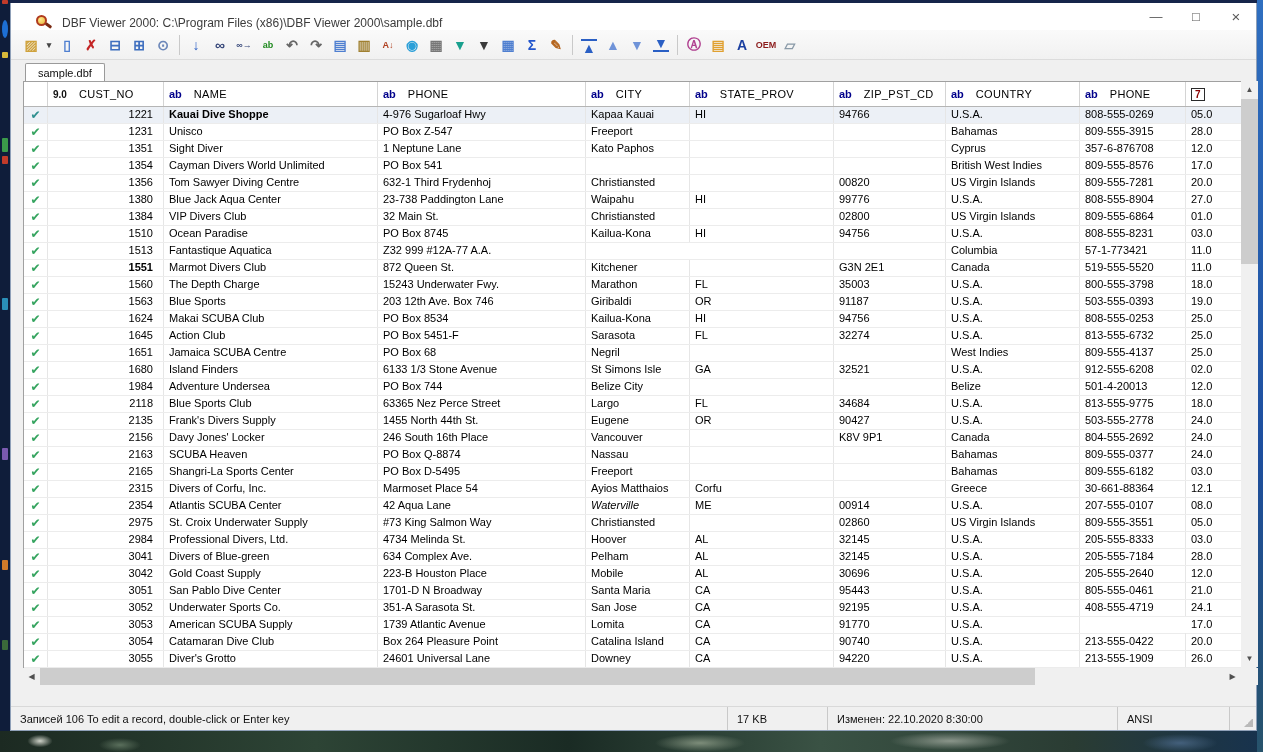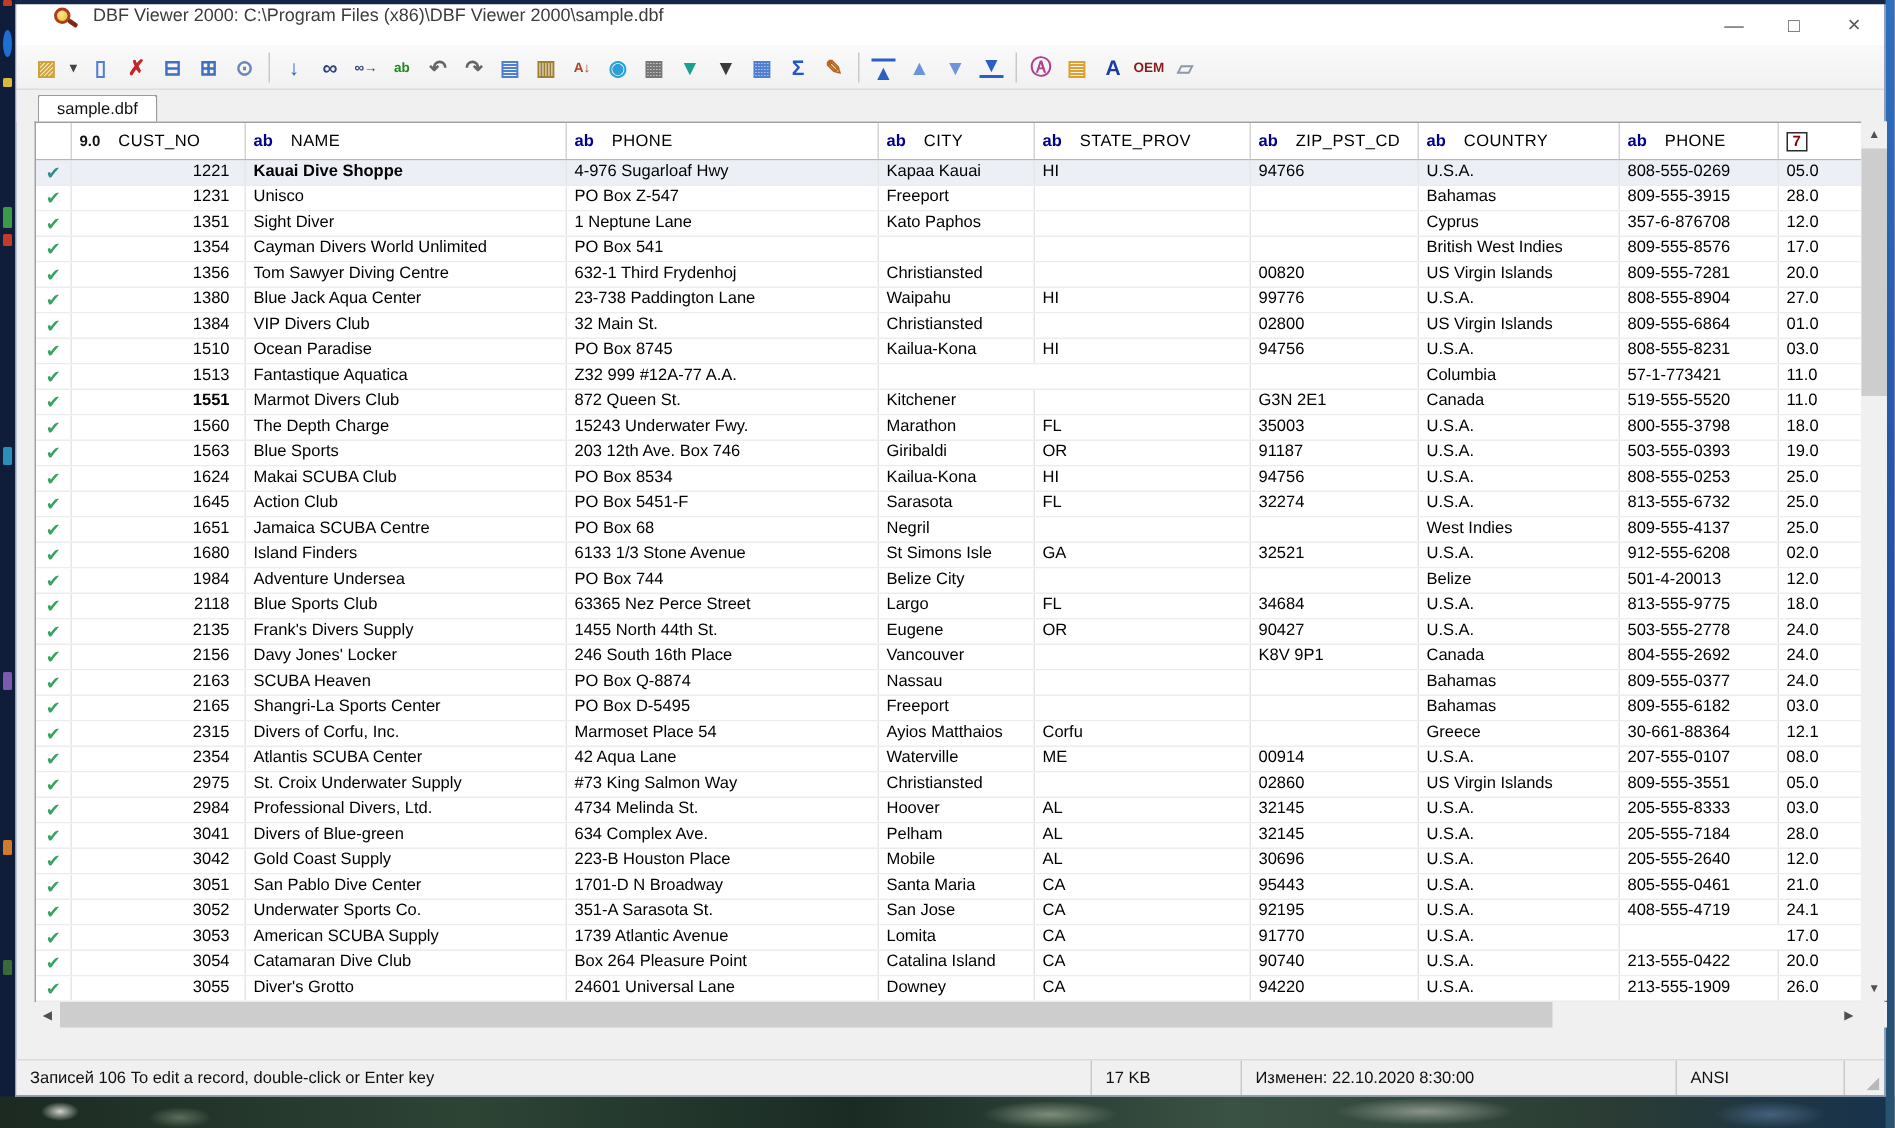--- a/index.html
+++ b/index.html
@@ -17,21 +17,21 @@
       linear-gradient(90deg, #1c2a22 0%, #2d4435 25%, #1a2b24 45%, #3a5244 65%, #2a3c33 85%, #17324e 100%); }
   .desktop-left { position:absolute; left:0; top:0; width:10px; height:731px; background:#0f1d3a; }
   .desktop-left i { position:absolute; left:2px; width:6px; border-radius:1px; }
   .desktop-right { position:absolute; left:1257px; top:0; width:6px; height:752px;
     background:linear-gradient(180deg,#2f6fc0,#1d4e9e 60%,#27536b); }
 
   
   .win { position:absolute; left:10px; top:3px; width:1247px; height:728px; background:#f0f0f0;
     border:1px solid #8fa0b8; border-top:none; display:flex; flex-direction:column; }
 
-  .titlebar { height:27px; background:#ffffff; display:flex; align-items:flex-start; flex:0 0 auto; }
+  .titlebar { height:27px; background:#ffffff; display:flex; align-items:flex-end; flex:0 0 auto; }
   .app-ico { width:17px; height:17px; margin-left:24px; position:relative; flex:0 0 auto; }
   .app-ico .lens { position:absolute; left:1px; top:2px; width:11px; height:11px; border-radius:50%;
     border:2px solid #b03a1e; background:radial-gradient(circle at 35% 35%, #ffe98a, #e8b53a); }
   .app-ico .handle { position:absolute; left:10px; top:11px; width:7px; height:3px; background:#7a2a12; transform:rotate(35deg); border-radius:1px; }
   .title-text { margin-left:10px; font-size:12px; color:#3c3c3c; white-space:nowrap; }
   .win-controls { margin-left:auto; display:flex; height:100%; }
   .win-btn { width:40px; height:100%; display:flex; align-items:center; justify-content:center;
     font-size:13px; color:#5a5a5a; cursor:default; }
 
   .menubar { height:22px; background:#ffffff; border-bottom:1px solid #e4e4e4; display:flex; align-items:center; padding-left:28px; flex:0 0 auto; }
@@ -485,21 +485,21 @@
             <div class="cell" style="width: 112px;"></div>
             <div class="cell" style="width: 134px;">Greece</div>
             <div class="cell" style="width: 106px;">30-661-88364</div>
             <div class="cell" style="width: 56px;">12.1</div>
           </div>
           <div class="row">
             <div class="cell flagc" style="width: 24px;"><span class="check">✔</span></div>
             <div class="cell num" style="width: 116px;">2354</div>
             <div class="cell" style="width: 214px;">Atlantis SCUBA Center</div>
             <div class="cell" style="width: 208px;">42 Aqua Lane</div>
-            <div class="cell" style="width: 104px;">Waterville</div>
+            <div class="cell" style="width: 104px; font-style: italic;">Waterville</div>
             <div class="cell" style="width: 144px;">ME</div>
             <div class="cell" style="width: 112px;">00914</div>
             <div class="cell" style="width: 134px;">U.S.A.</div>
             <div class="cell" style="width: 106px;">207-555-0107</div>
             <div class="cell" style="width: 56px;">08.0</div>
           </div>
           <div class="row">
             <div class="cell flagc" style="width: 24px;"><span class="check">✔</span></div>
             <div class="cell num" style="width: 116px;">2975</div>
             <div class="cell" style="width: 214px;">St. Croix Underwater Supply</div>

